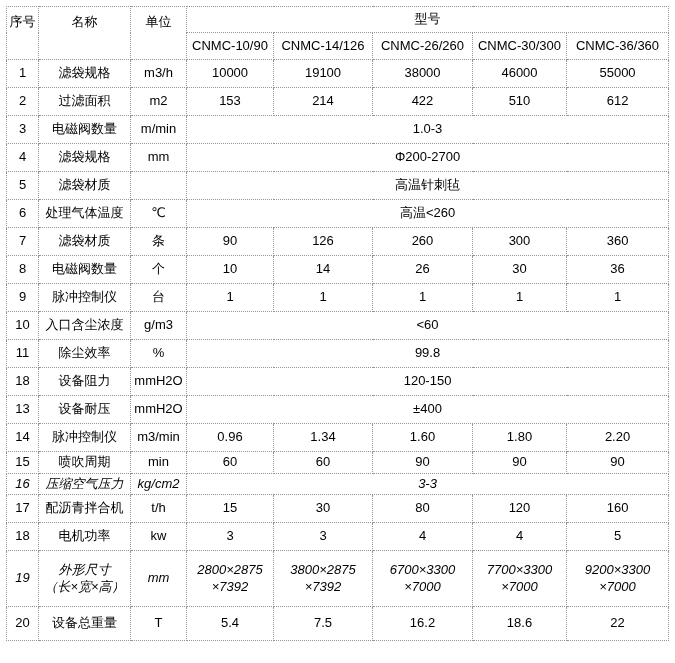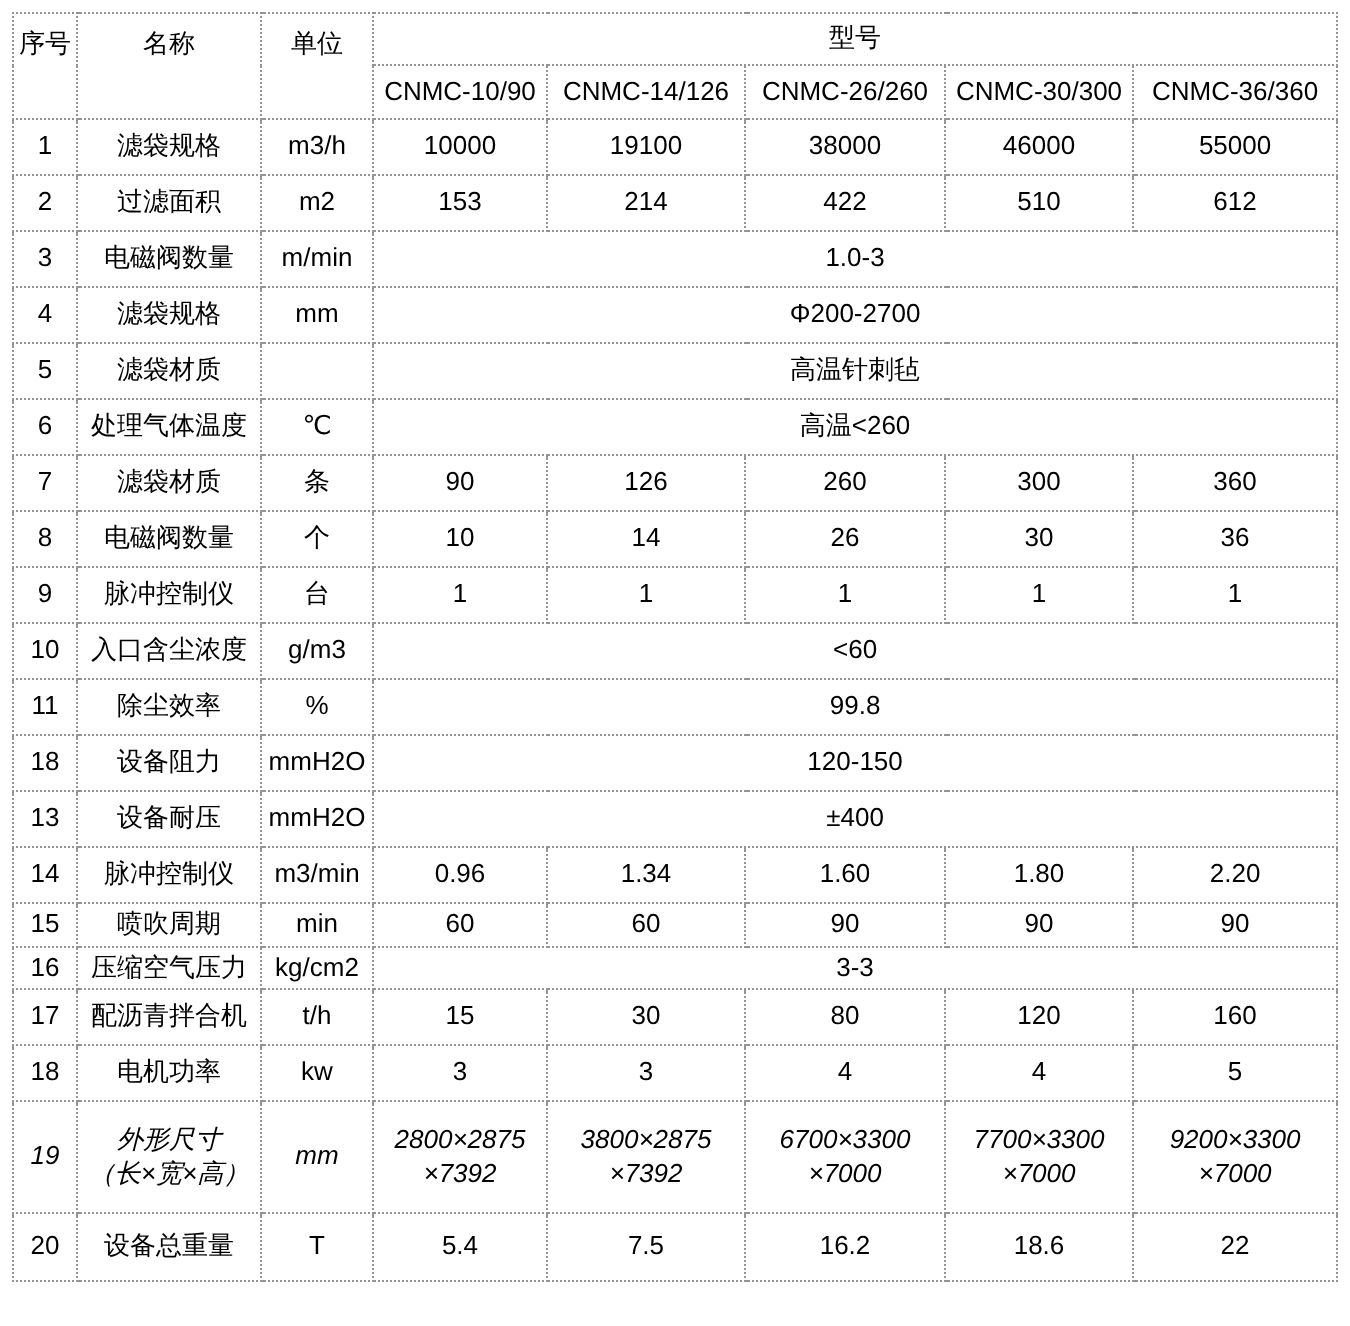--- a/index.html
+++ b/index.html
@@ -34,21 +34,21 @@
     line-height: 1.25;
   }
   thead tr.head-top { height: 26px; }
   thead tr.head-models { height: 27px; }
   thead th.span2 {
     vertical-align: top;
     padding-top: 7px;
   }
   tbody tr { height: 28px; }
   tbody tr:nth-child(15) { height: 22px; }
-  tbody tr:nth-child(16) { height: 21px; }
+  tbody tr:nth-child(16) { height: 21px; font-style: italic; }
   tbody tr:nth-child(19) { height: 56px; font-style: italic; }
   tbody tr:nth-child(20) { height: 34px; }
 </style>
 </head>
 <body>
 
 <div class="page">
   <table class="spec">
     <colgroup>
       <col style="width:32px">

